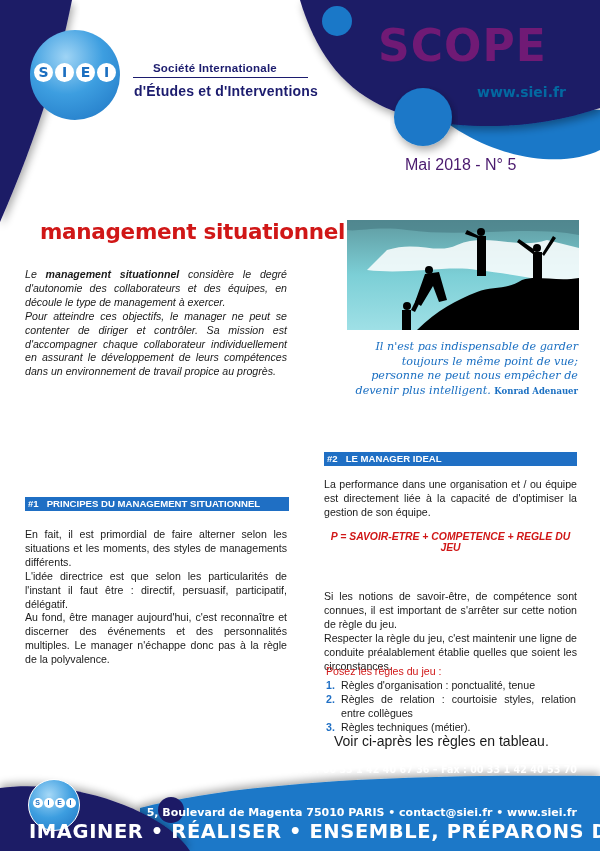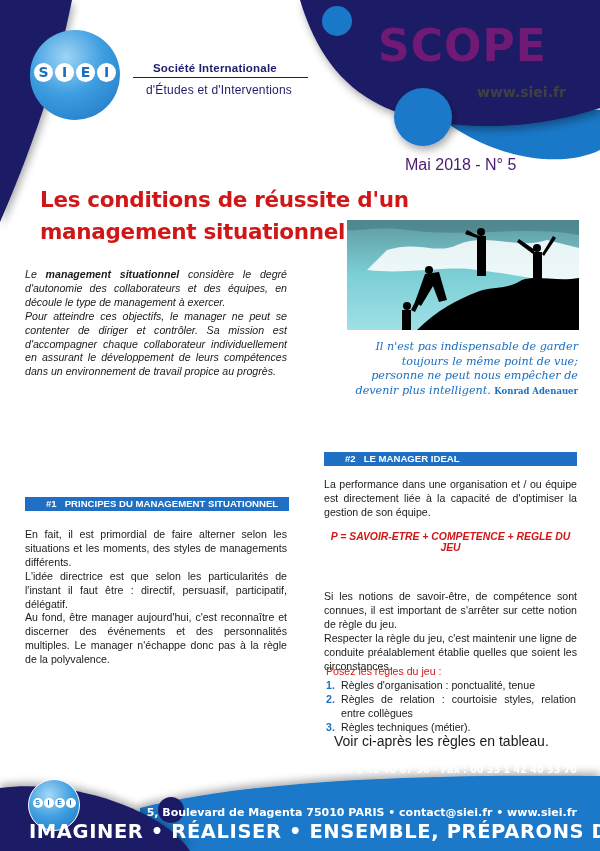--- a/index.html
+++ b/index.html
@@ -7,37 +7,37 @@
 
   
   #hdr-svg { position: absolute; left: 0; top: 0; width: 600px; height: 260px; }
   .logo { position: absolute; left: 30px; top: 30px; width: 90px; height: 90px; border-radius: 50%;
           background: radial-gradient(circle at 40% 30%, #9fd4f5 0%, #3d9ee0 45%, #1d73c2 100%); }
   .logo-letters { position: absolute; left: 0; top: 33px; width: 90px; display: flex; justify-content: center; gap: 2px; }
   .logo-letter { width: 19px; height: 19px; border-radius: 50%; background: #fff; color: #1c6fc0; font-weight: bold;
                  font-size: 14px; line-height: 19px; text-align: center; font-family: "DejaVu Sans", sans-serif; }
   .org-line1 { position: absolute; left: 153px; top: 62px; font-size: 11.5px; font-weight: bold; color: #1c1c6e; letter-spacing: 0.2px; }
   .org-rule { position: absolute; left: 133px; top: 77px; width: 175px; height: 1px; background: #1c1c6e; }
-  .org-line2 { position: absolute; left: 134px; top: 83px; font-size: 12px; font-weight: normal; color: #1c1c6e; letter-spacing: 0.2px; margin-left: 12px; }
+  .org-line2 { position: absolute; left: 134px; top: 83px; font-size: 14px; font-weight: bold; color: #1c1c6e; letter-spacing: 0.2px; }
   .scope-title { position: absolute; left: 378px; top: 20px; font-size: 44px; font-weight: bold; color: #701a75; letter-spacing: 1px; font-family: "DejaVu Sans", sans-serif; }
-  .scope-url { position: absolute; left: 477px; top: 84px; font-size: 14px; font-weight: bold; color: #404040; font-family: "DejaVu Sans", sans-serif; }
+  .scope-url { position: absolute; left: 477px; top: 84px; font-size: 14px; font-weight: bold; color: #0369a1; font-family: "DejaVu Sans", sans-serif; }
   .issue { position: absolute; left: 405px; top: 156px; font-size: 16px; color: #4a1a6e; }
 
   .main-title { position: absolute; left: 40px; top: 184px; font-size: 21.5px; line-height: 32px; font-weight: bold; color: #d01717; font-family: "DejaVu Sans", sans-serif; letter-spacing: -0.3px; }
 
   
   .photo { position: absolute; left: 347px; top: 220px; width: 232px; height: 110px; overflow: hidden; }
   .quote { position: absolute; left: 355px; top: 340px; width: 223px; text-align: right; font-family: "DejaVu Serif", serif; font-style: italic; color: #1a6fc2; font-size: 11.2px; line-height: 14.6px; }
   .quote-author { font-style: normal; font-weight: bold; font-size: 8.5px; color: #1a6fc2; }
 
   
   .col { position: absolute; font-size: 10.6px; line-height: 13.9px; color: #1a1a1a; text-align: justify; font-family: "Liberation Sans", sans-serif; }
   .col p { margin: 0; }
   .intro { left: 25px; top: 268px; width: 262px; font-style: italic; }
-  .sec-bar { position: absolute; height: 14px; background: #1f6fc4; color: #fff; font-weight: bold; font-size: 9.6px; line-height: 14px; padding-left: 21px; box-sizing: border-box; font-family: "Liberation Sans", sans-serif; }
+  .sec-bar { position: absolute; height: 14px; background: #1f6fc4; color: #fff; font-weight: bold; font-size: 9.6px; line-height: 14px; padding-left: 3px; box-sizing: border-box; font-family: "Liberation Sans", sans-serif; }
   .sec1 { left: 25px; top: 497px; width: 264px; }
   .sec2 { left: 324px; top: 452px; width: 253px; }
   .col1b { left: 25px; top: 528px; width: 262px; }
   .col2a { left: 324px; top: 478px; width: 253px; }
   .formula { position: absolute; left: 324px; top: 531px; width: 253px; text-align: center; font-weight: bold; font-style: italic; color: #d01717; font-size: 10.4px; }
   .col2b { left: 324px; top: 562px; width: 253px; margin-top: 28px; }
   .rules-title { position: absolute; left: 326px; top: 665px; font-weight: normal; color: #d01717; font-size: 10.6px; }
   .rules { position: absolute; left: 326px; top: 679px; width: 250px; font-size: 10.6px; line-height: 13.9px; color: #1a1a1a; }
   .rule { display: flex; text-align: justify; }
   .rule-num { width: 15px; flex: 0 0 15px; color: #1f6fc4; font-weight: bold; }
@@ -91,21 +91,21 @@
 </div>
 <div class="org-line1">Société Internationale</div>
 <div class="org-rule"></div>
 <div class="org-line2">d'Études et d'Interventions</div>
 
 <div class="scope-title">SCOPE</div>
 <div class="scope-url">www.siei.fr</div>
 <div class="issue">Mai 2018 - N° 5</div>
 
 <h1 class="main-title" style="margin:0">
-  <span>Les conditions de réussite d'un</span><br>
+  <br>
   <span>management situationnel</span>
 </h1>
 
 <div class="col intro">
   <p><span>Le </span><b>management situationnel</b><span> considère le degré d'autonomie des collaborateurs et des équipes, en découle le type de management à exercer.</span></p>
   <p>Pour atteindre ces objectifs, le manager ne peut se contenter de diriger et contrôler. Sa mission est d'accompagner chaque collaborateur individuellement en assurant le développement de leurs compétences dans un environnement de travail propice au progrès.</p>
 </div>
 
 <svg class="photo" viewBox="0 0 232 110" preserveAspectRatio="none">
   <defs>

